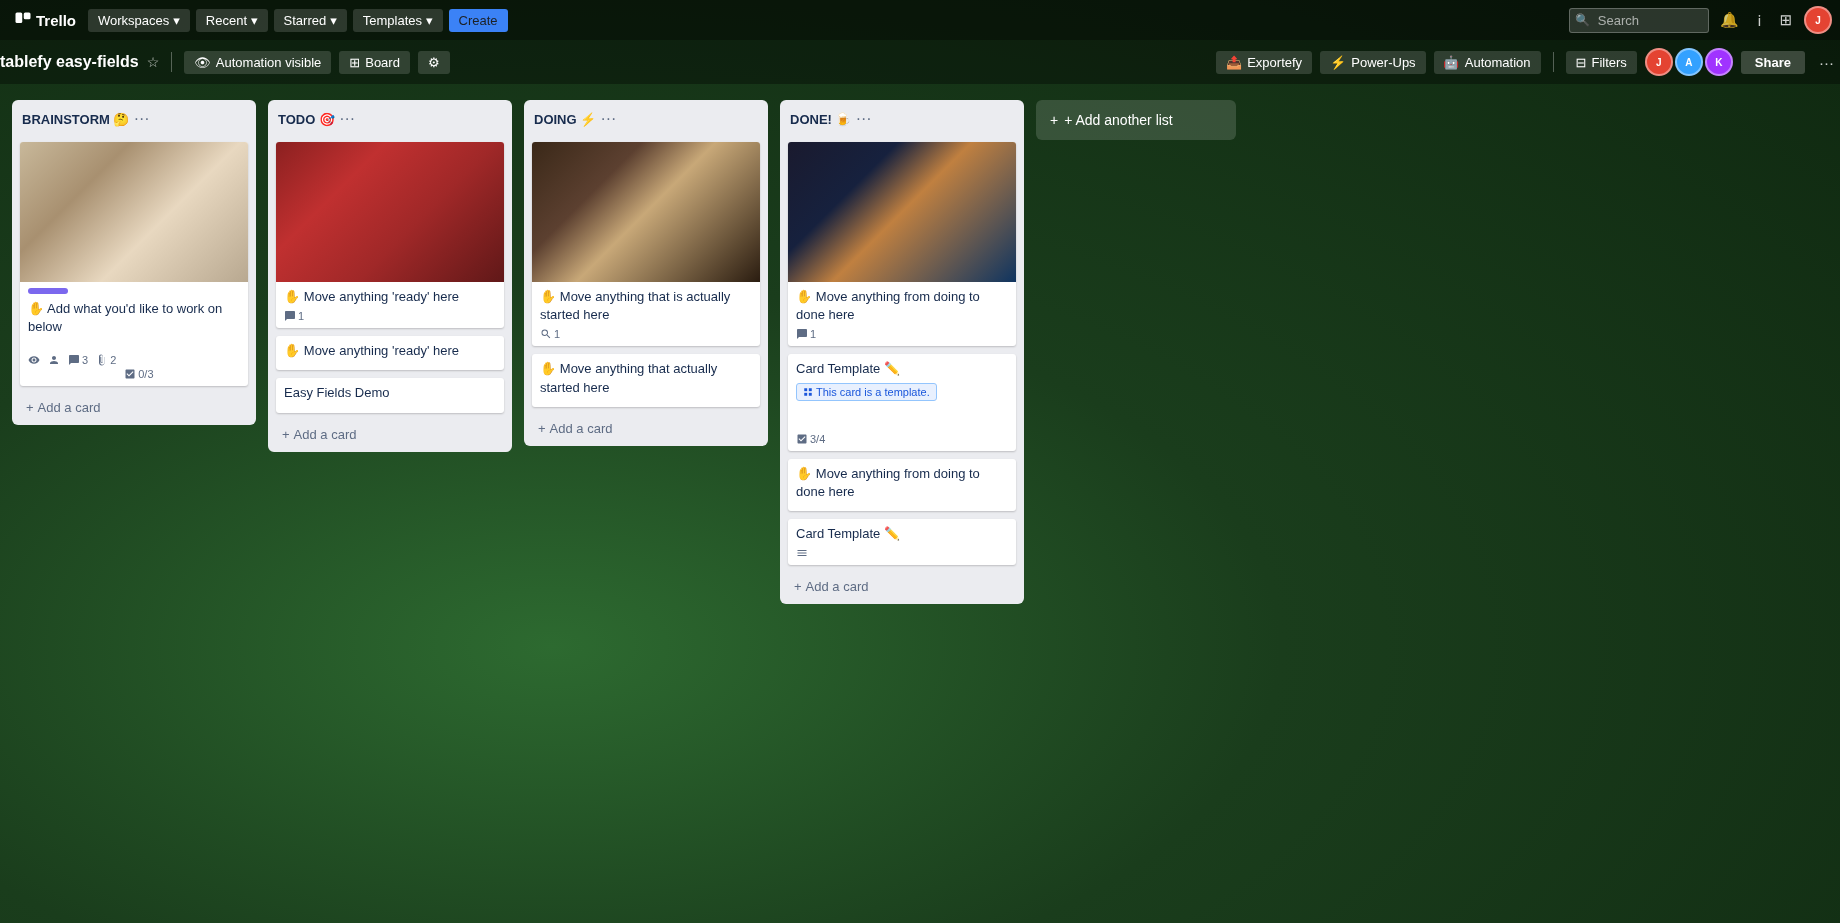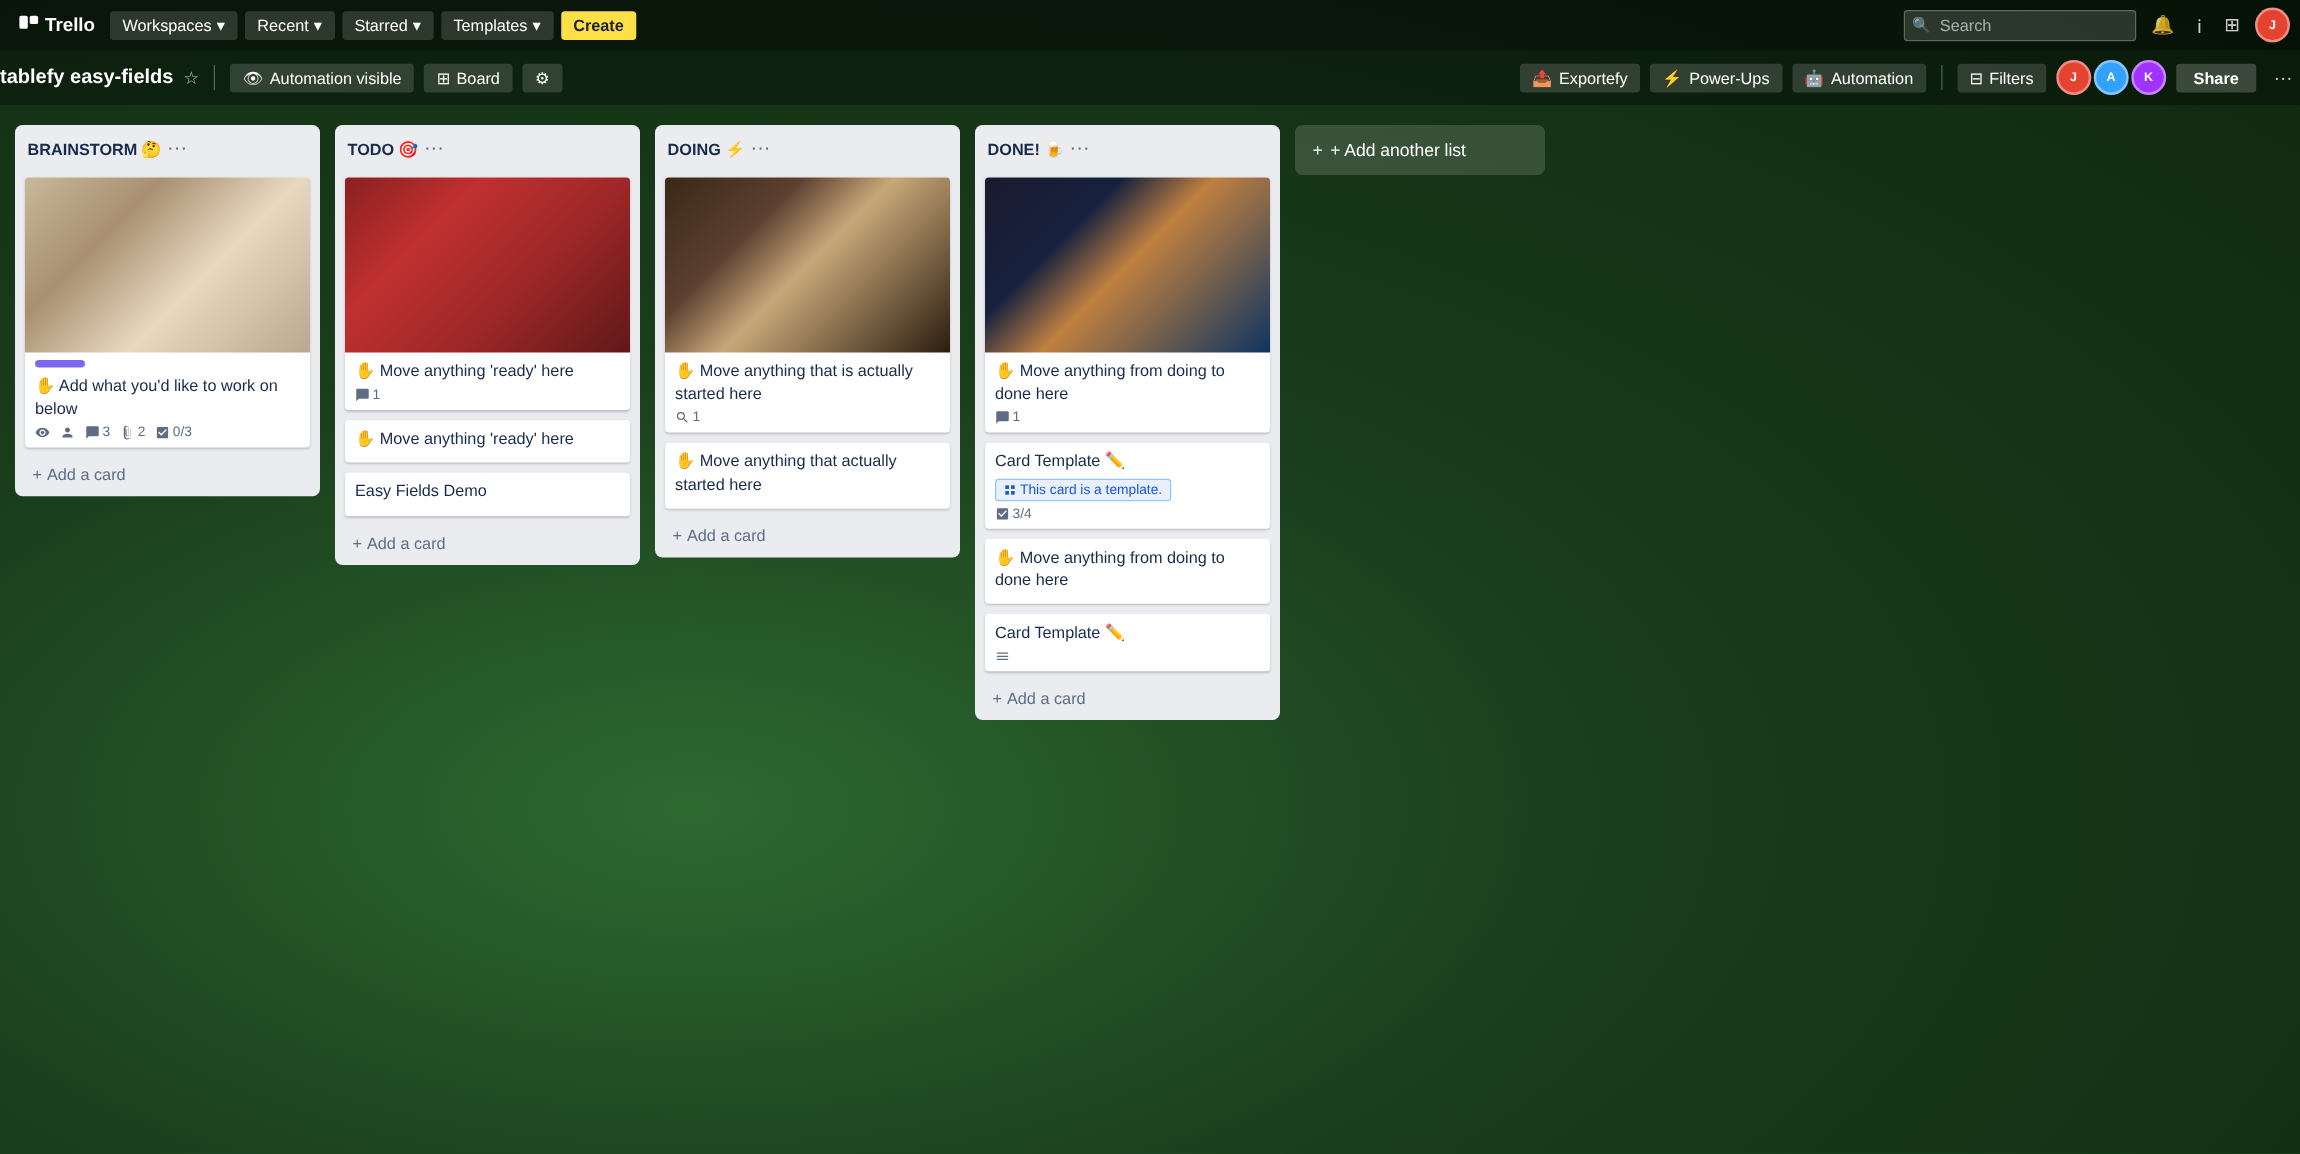--- a/index.html
+++ b/index.html
@@ -50,33 +50,33 @@
       padding: 4px 10px;
       border-radius: 3px;
       cursor: pointer;
       font-size: 13px;
       display: flex;
       align-items: flex-end;
       gap: 4px;
       white-space: nowrap;
     }
     .topbar-btn.create {
-      background: #fde047;
+      background: #3b82f6;
       color: #1d2125;
-      font-weight: 700;
+      font-weight: 400;
     }
     .topbar-spacer { flex: 1; }
     .topbar-search {
       background: rgba(255,255,255,0.15);
       border: 1px solid rgba(255,255,255,0.25);
       border-radius: 3px;
       color: #fff;
       padding: 4px 28px 4px 28px;
       font-size: 13px;
-      width: 186px;
+      width: 140px;
       outline: none;
     }
     .topbar-search::placeholder { color: rgba(255,255,255,0.6); }
     .search-wrap {
       position: relative;
       display: flex;
       align-items: center;
     }
     .search-icon-inner {
       position: absolute;
@@ -303,20 +303,21 @@
       font-size: 11px;
       font-weight: 400;
       border: 1px solid #93c5fd;
     }
     .checklist-badge {
       display: flex;
       align-items: flex-start;
       gap: 2px;
       color: #5e6c84;
       font-size: 11px;
+      margin-top: 28px;
     }
 
     
     .add-list-btn {
       background: rgba(255,255,255,0.15);
       border: none;
       color: #fff;
       border-radius: 6px;
       padding: 10px 14px;
       cursor: pointer;

